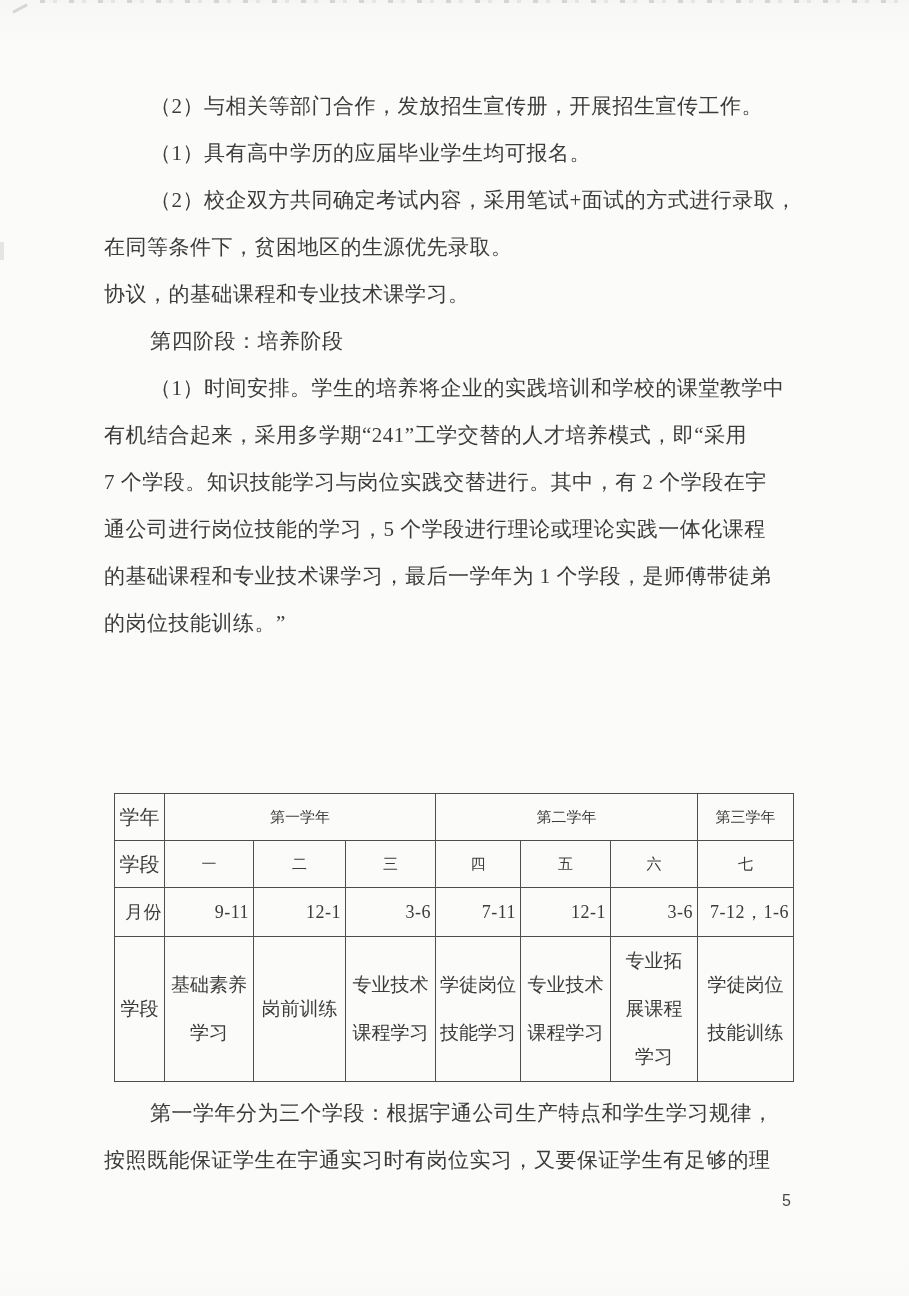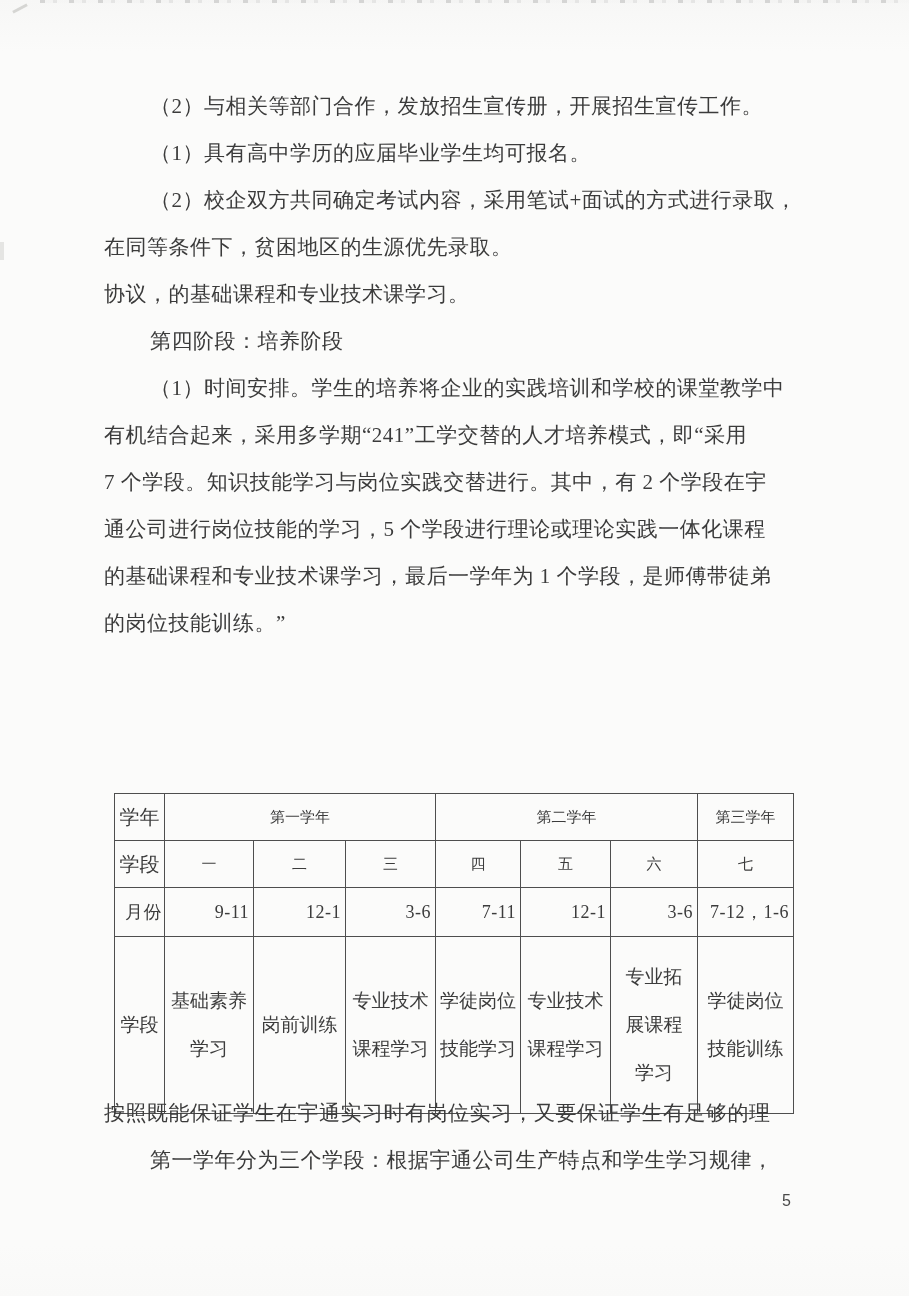--- a/index.html
+++ b/index.html
@@ -77,21 +77,21 @@
   }
   table.schedule tr.row-year td { height: 46px; }
   table.schedule tr.row-stage td { height: 46px; }
   table.schedule tr.row-month td { height: 48px; font-size: 18px; letter-spacing: 0.5px; text-align: right; }
   table.schedule tr.row-content td {
     height: 140px;
     font-size: 19px;
     line-height: 48px;
   }
   table.schedule td.label-cell { font-size: 20px; padding: 0 2px; }
-  table.schedule tr.row-content td.narrow-wrap { padding: 16px 10px; }
+  table.schedule tr.row-content td.narrow-wrap { padding: 0 10px; }
   .page-number {
     position: absolute;
     left: 782px;
     top: 1192px;
     font-size: 16px;
     color: #4a4a4a;
     font-family: "Liberation Sans", sans-serif;
   }
 </style>
 </head>
@@ -161,17 +161,17 @@
     <td>专业技术课程学习</td>
     <td>学徒岗位技能学习</td>
     <td>专业技术课程学习</td>
     <td class="narrow-wrap">专业拓展课程学习</td>
     <td>学徒岗位技能训练</td>
   </tr>
 </tbody>
   </table>
 
 <div id="after-table-text" class="text-block">
+  <div class="line indent">第一学年分为三个学段：根据宇通公司生产特点和学生学习规律，</div>
   <div class="line">按照既能保证学生在宇通实习时有岗位实习，又要保证学生有足够的理</div>
-  <div class="line indent">第一学年分为三个学段：根据宇通公司生产特点和学生学习规律，</div>
 </div>
 
 <div class="page-number">5</div>
 
 </body></html>

